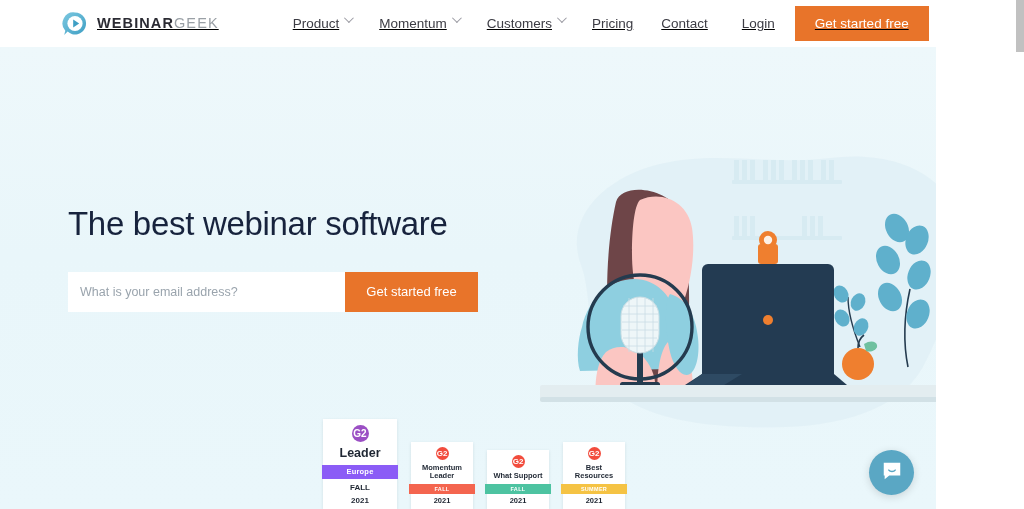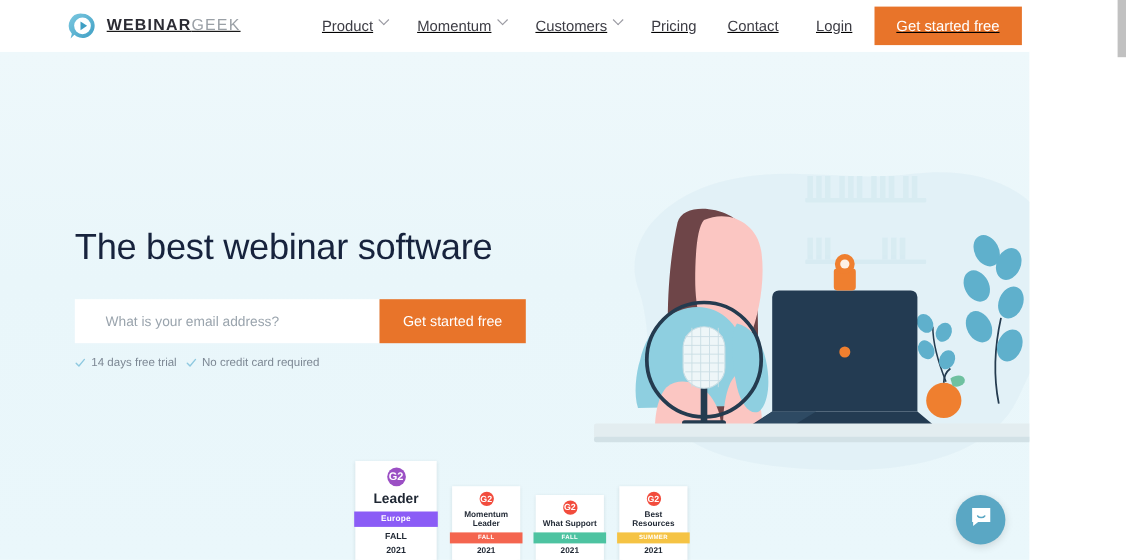--- a/index.html
+++ b/index.html
@@ -75,21 +75,21 @@
     font-size: 33px; line-height: 1.18; color: #17233d; font-weight: 400;
     letter-spacing: -0.3px;
   }
   .hero-sub {
     margin-top: 22px; font-size: 16.5px; line-height: 1.45;
     color: #5d6b7a; font-weight: 400; max-width: 415px;
   }
 
   .signup { margin-top: 28px; display: flex; width: 410px; height: 40px; }
   .email-input {
-    flex: 1; border: none; background: #fff; padding: 0 28px;
+    flex: 1; border: none; background: #fff; padding: 0 12px;
     font-size: 12.5px; color: #701a75; font-family: "Liberation Sans", sans-serif;
     outline: none;
   }
   .email-input::placeholder { color: #9aa4ad; }
   .signup-btn {
     width: 133px; background: #e8742a; color: #fff; border: none;
     font-size: 13px; cursor: pointer; font-family: "Liberation Sans", sans-serif;
   }
 
   .trust { margin-top: 12px; display: flex; align-items: center; gap: 8px; }
@@ -221,38 +221,20 @@
   <div class="hero">
 
     <div class="hero-copy">
       <h1 class="hero-title">The best webinar software</h1>
 
       <div class="signup">
         <input class="email-input" type="text" placeholder="What is your email address?" style="">
         <button class="signup-btn">Get started free</button>
       </div>
 
-      <div class="trust">
-        <div class="trust-item">
-          <span class="tick">
-            <svg width="10" height="10" viewBox="0 0 12 12">
-                <path d="M1.5 6.3l3 3 6-7.2" fill="none" stroke="#8fc9e0" stroke-width="1.5" stroke-linecap="round" stroke-linejoin="round"></path>
-              </svg>
-          </span>
-          <span>14 days free trial</span>
-        </div>
-        <div class="trust-item">
-          <span class="tick">
-            <svg width="10" height="10" viewBox="0 0 12 12">
-                <path d="M1.5 6.3l3 3 6-7.2" fill="none" stroke="#8fc9e0" stroke-width="1.5" stroke-linecap="round" stroke-linejoin="round"></path>
-              </svg>
-          </span>
-          <span>No credit card required</span>
-        </div>
-      </div>
     </div>
 
     <div class="illu">
       <svg width="470" height="290" viewBox="0 0 470 290">
 
         <path d="M60 120c-15-45 25-85 80-98 60-14 110 2 170-6 55-7 110 10 125 55 16 48-8 105-30 150-20 42-75 62-140 64-70 2-140-6-172-38-30-30-18-90-33-127z" fill="#e0f0f6" opacity=".85"></path>
 
         <g fill="#d7ebf2" opacity=".95">
           <rect x="212" y="38" width="110" height="4" rx="1"></rect>
           <rect x="214" y="18" width="5" height="20"></rect>

